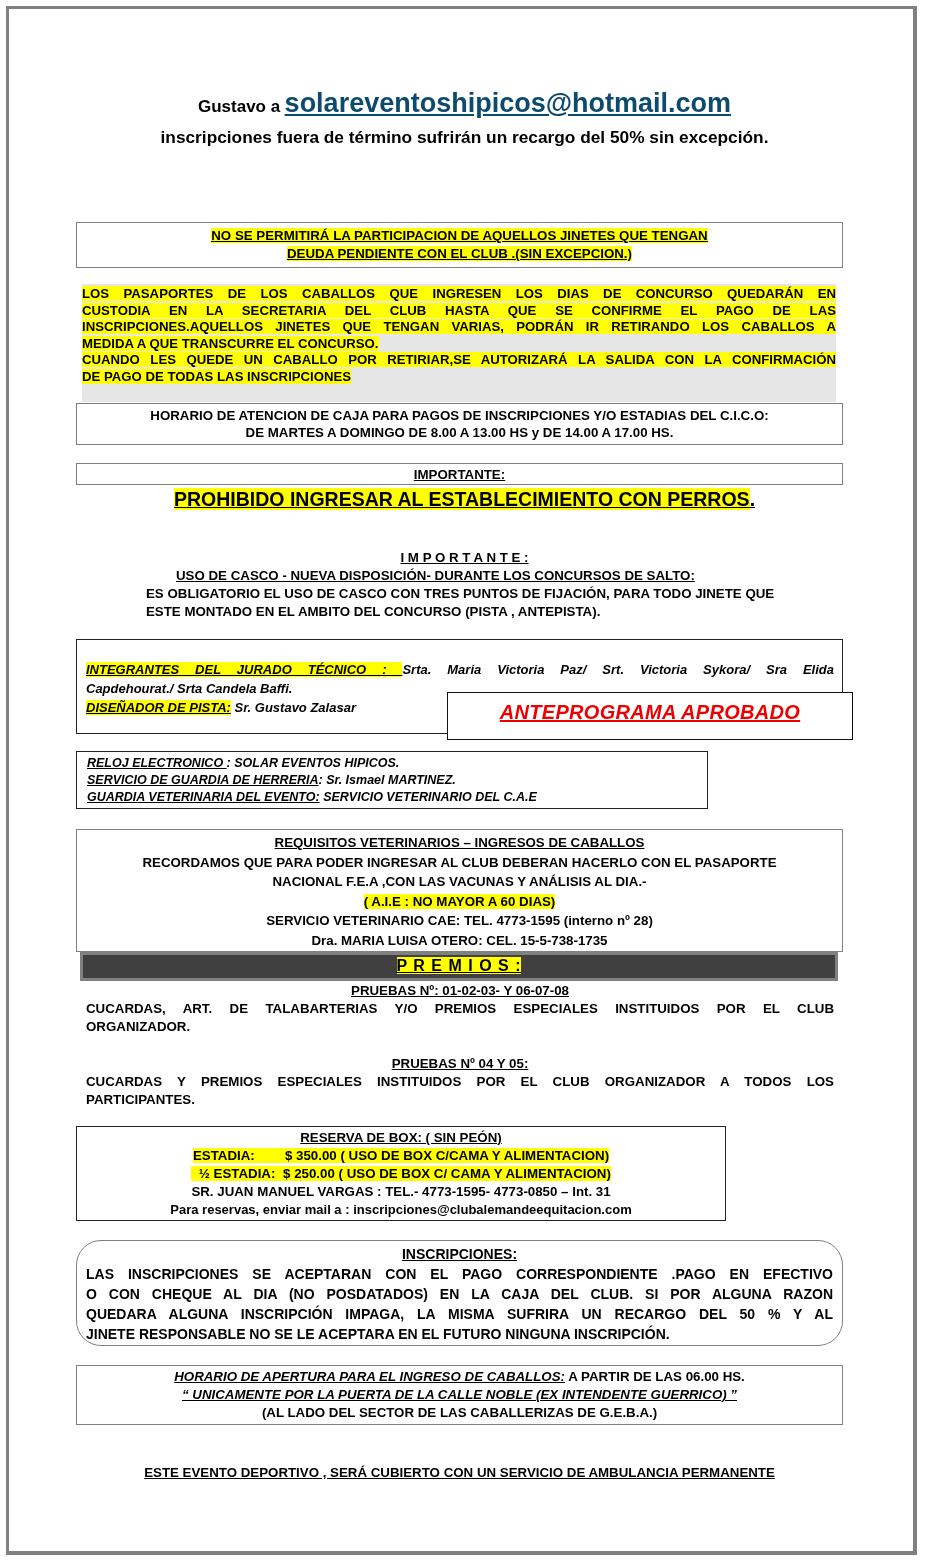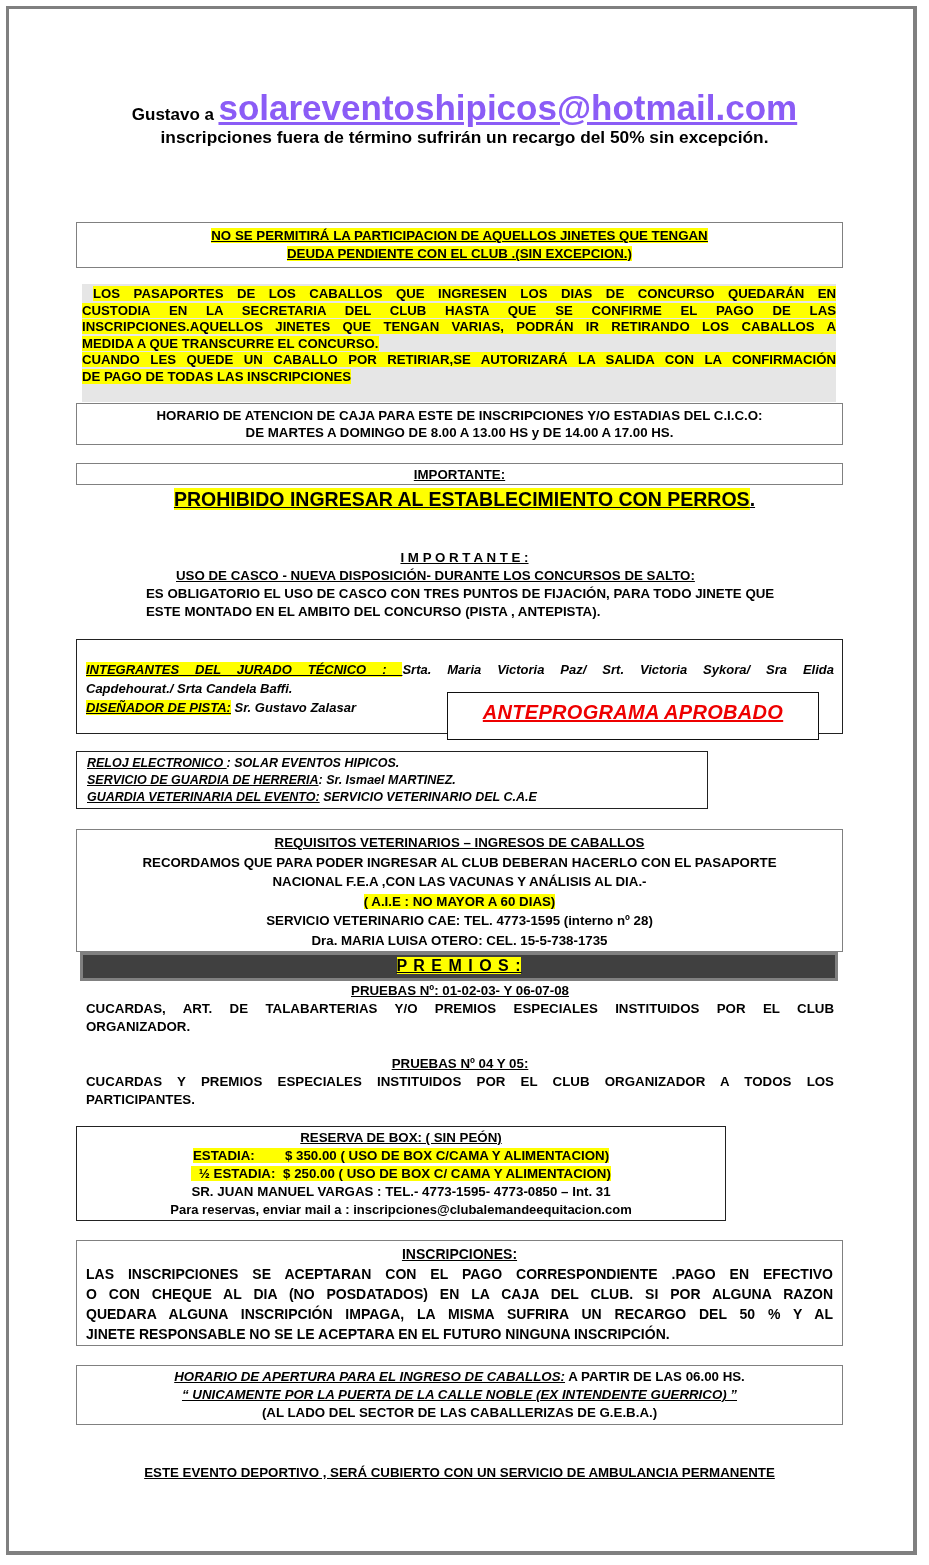--- a/index.html
+++ b/index.html
@@ -11,21 +11,21 @@
   .b { font-weight:bold; }
   .u { text-decoration:underline; }
   .i { font-style:italic; }
   .hl { background:#ffff00; }
   .center { text-align:center; }
   .box { position:absolute; border:1.5px solid #808080; background:#fff; box-sizing:border-box; }
   .boxd { position:absolute; border:1.5px solid #222; background:#fff; box-sizing:border-box; }
   .t13 { font-size:13.3px; line-height:18px; font-weight:bold; }
   .justify { text-align:justify; text-align-last:left; }
   .line { display:block; }
-  .email-link { color:#8b5cf6; text-decoration:underline; font-size:35px; font-weight:bold; }
+  .email-link { color:#0c4a6e; text-decoration:underline; font-size:27px; font-weight:bold; }
 </style>
 </head>
 <body>
 
 <div class="frame"></div>
 
 <div class="abs center" style="left:0; width:929px; top:88px;">
   <span class="b" style="font-size:17px;">Gustavo a</span>
   <span class="email-link">solareventoshipicos@hotmail.com</span>
 </div>
@@ -33,31 +33,31 @@
   <span class="line">inscripciones fuera de término sufrirán un recargo del 50% sin excepción.</span>
 </div>
 
 <div class="box center t13" style="left:76px; top:222px; width:767px; height:46px; padding-top:4px;text-decoration:underline;">
   <span class="hl u">NO SE PERMITIRÁ LA PARTICIPACION DE AQUELLOS JINETES QUE TENGAN</span><br>
   <span class="hl u">DEUDA PENDIENTE CON EL CLUB .(SIN EXCEPCION.)</span>
 </div>
 
 <div class="abs" style="left:82px; top:284px; width:754px; height:118px; background:#e6e6e6;">
   <div class="t13 justify" style="font-size:13.2px; line-height:16.5px; padding-top:2px;">
-    <span class="line" style="text-align-last:justify;padding-left:11px;"><span class="hl">LOS PASAPORTES DE LOS CABALLOS QUE INGRESEN LOS DIAS DE CONCURSO QUEDARÁN EN</span></span>
+    <span class="line" style="text-align-last:justify;"><span class="hl">LOS PASAPORTES DE LOS CABALLOS QUE INGRESEN LOS DIAS DE CONCURSO QUEDARÁN EN</span></span>
     <span class="line" style="text-align-last:justify;"><span class="hl">CUSTODIA EN LA SECRETARIA DEL CLUB  HASTA QUE SE CONFIRME EL PAGO DE LAS</span></span>
     <span class="line" style="text-align-last:justify;"><span class="hl">INSCRIPCIONES.AQUELLOS JINETES QUE TENGAN VARIAS, PODRÁN IR RETIRANDO LOS CABALLOS A</span></span>
     <span class="line"><span class="hl">MEDIDA A QUE TRANSCURRE EL CONCURSO.</span></span>
     <span class="line" style="text-align-last:justify;"><span class="hl">CUANDO LES QUEDE UN CABALLO POR RETIRIAR,SE AUTORIZARÁ LA SALIDA CON LA CONFIRMACIÓN</span></span>
     <span class="line"><span class="hl">DE PAGO DE TODAS LAS INSCRIPCIONES</span></span>
   </div>
 </div>
 
 <div class="box center t13" style="left:76px; top:403px; width:767px; height:42px; padding-top:3px; line-height:17px;">
-  <span class="line">HORARIO DE ATENCION DE CAJA PARA ESTE  DE INSCRIPCIONES Y/O ESTADIAS DEL C.I.C.O:</span>
+  <span class="line">HORARIO DE ATENCION DE CAJA PARA PAGOS  DE INSCRIPCIONES Y/O ESTADIAS DEL C.I.C.O:</span>
   <span class="line">DE MARTES A DOMINGO   DE 8.00  A 13.00 HS y DE 14.00 A 17.00 HS.</span>
 </div>
 
 <div class="box center t13" style="left:76px; top:463px; width:767px; height:22px; padding-top:2px;">
   <span class="u">IMPORTANTE:</span>
 </div>
 <div class="abs center b" style="left:0; width:929px; top:486px; font-size:19.5px; line-height:26px;">
   <span class="hl u">PROHIBIDO INGRESAR AL ESTABLECIMIENTO CON PERROS</span><span class="u">.</span>
 </div>
 
@@ -67,21 +67,21 @@
   <div style="padding-left:146px;">ES OBLIGATORIO EL USO DE CASCO CON TRES PUNTOS DE FIJACIÓN, PARA TODO JINETE QUE</div>
   <div style="padding-left:146px;">ESTE MONTADO EN EL AMBITO DEL CONCURSO (PISTA , ANTEPISTA).</div>
 </div>
 
 <div class="abs" style="left:76px; top:639px; width:767px; height:95px; border-top:1.5px solid #222; border-left:1.5px solid #222; border-right:1.5px solid #222; border-bottom:1.5px solid #222; box-sizing:border-box;"></div>
 <div class="abs i b justify" style="left:86px; top:660px; width:748px; font-size:13px; line-height:19px;">
   <span class="line" style="text-align-last:justify;"><span class="hl u">INTEGRANTES  DEL  JURADO  TÉCNICO  : </span><span>Srta.  Maria  Victoria  Paz/  Srt.  Victoria  Sykora/  Sra  Elida</span></span>
   <span class="line">Capdehourat./ Srta Candela Baffi.</span>
   <span class="line"><span class="hl u">DISEÑADOR  DE PISTA:</span><span> Sr. Gustavo Zalasar</span></span>
 </div>
-<div class="boxd center" style="left:447px; top:692px; width:372px; height:48px; border-color:#111; padding-top:8px;">
+<div class="boxd center" style="left:447px; top:692px; width:406px; height:48px; border-color:#111; padding-top:8px;">
   <span class="i b u" style="color:#ee0000; font-size:20px; letter-spacing:0.3px;">ANTEPROGRAMA APROBADO</span>
 </div>
 
 <div class="boxd i b" style="left:76px; top:751px; width:632px; height:58px; padding:3px 0 0 10px; font-size:12.5px; line-height:17px;">
   <span class="line"><span class="u">RELOJ ELECTRONICO </span><span>: SOLAR  EVENTOS HIPICOS.</span></span>
   <span class="line"><span class="u">SERVICIO DE GUARDIA DE HERRERIA</span><span>: Sr. Ismael MARTINEZ.</span></span>
   <span class="line"><span class="u">GUARDIA VETERINARIA DEL EVENTO:</span><span>  SERVICIO VETERINARIO DEL C.A.E</span></span>
 </div>
 
 <div class="box center t13" style="left:76px; top:829px; width:767px; height:123px; padding-top:3px; line-height:19.5px;">
@@ -107,21 +107,21 @@
 </div>
 
 <div class="boxd center t13" style="left:76px; top:1126px; width:650px; height:95px; padding-top:2px; line-height:18px;">
   <span class="line u">RESERVA DE  BOX: ( SIN PEÓN)</span>
   <span class="line"><span class="hl"><span style="display:inline-block; width:92px; text-align:left;">ESTADIA:</span><span>$  350.00</span> <span>( USO DE BOX C/CAMA Y ALIMENTACION)</span></span></span>
   <span class="line"><span class="hl"><span style="display:inline-block; width:92px; text-align:center;">½ ESTADIA:</span><span>$  250.00</span> <span>( USO DE BOX C/ CAMA Y ALIMENTACION)</span></span></span>
   <span class="line">SR. JUAN MANUEL VARGAS : TEL.-  4773-1595- 4773-0850  – Int. 31</span>
   <span class="line" style="font-size:13px;"><span>Para reservas, enviar mail a : </span><span>inscripciones@clubalemandeequitacion.com</span></span>
 </div>
 
-<div class="box t13" style="left:76px; top:1240px; width:767px; height:106px; padding:3px 9px 0 9px; line-height:20px; font-size:14px;">
+<div class="box t13" style="left:76px; top:1240px; width:767px; height:106px; padding:3px 9px 0 9px; line-height:20px; font-size:14px;border-radius:25px;">
   <div class="center"><span class="u">INSCRIPCIONES:</span></div>
   <div style="text-align:justify; text-align-last:justify;">LAS INSCRIPCIONES SE ACEPTARAN CON EL PAGO CORRESPONDIENTE .PAGO EN EFECTIVO</div>
   <div style="text-align:justify; text-align-last:justify;">O CON CHEQUE AL DIA (NO POSDATADOS) EN LA CAJA DEL CLUB. SI POR ALGUNA RAZON</div>
   <div style="text-align:justify; text-align-last:justify;">QUEDARA ALGUNA INSCRIPCIÓN IMPAGA, LA MISMA SUFRIRA UN RECARGO DEL 50 %  Y AL</div>
   <div>JINETE RESPONSABLE NO SE LE ACEPTARA EN EL FUTURO NINGUNA INSCRIPCIÓN.</div>
 </div>
 
 <div class="box center t13" style="left:76px; top:1365px; width:767px; height:60px; padding-top:2px; line-height:18px;">
   <span class="line"><span class="i u">HORARIO DE APERTURA PARA EL INGRESO DE CABALLOS:</span><span> A PARTIR DE LAS 06.00 HS.</span></span>
   <span class="line i u">“ UNICAMENTE POR LA PUERTA DE LA CALLE NOBLE (EX INTENDENTE GUERRICO) ”</span>

